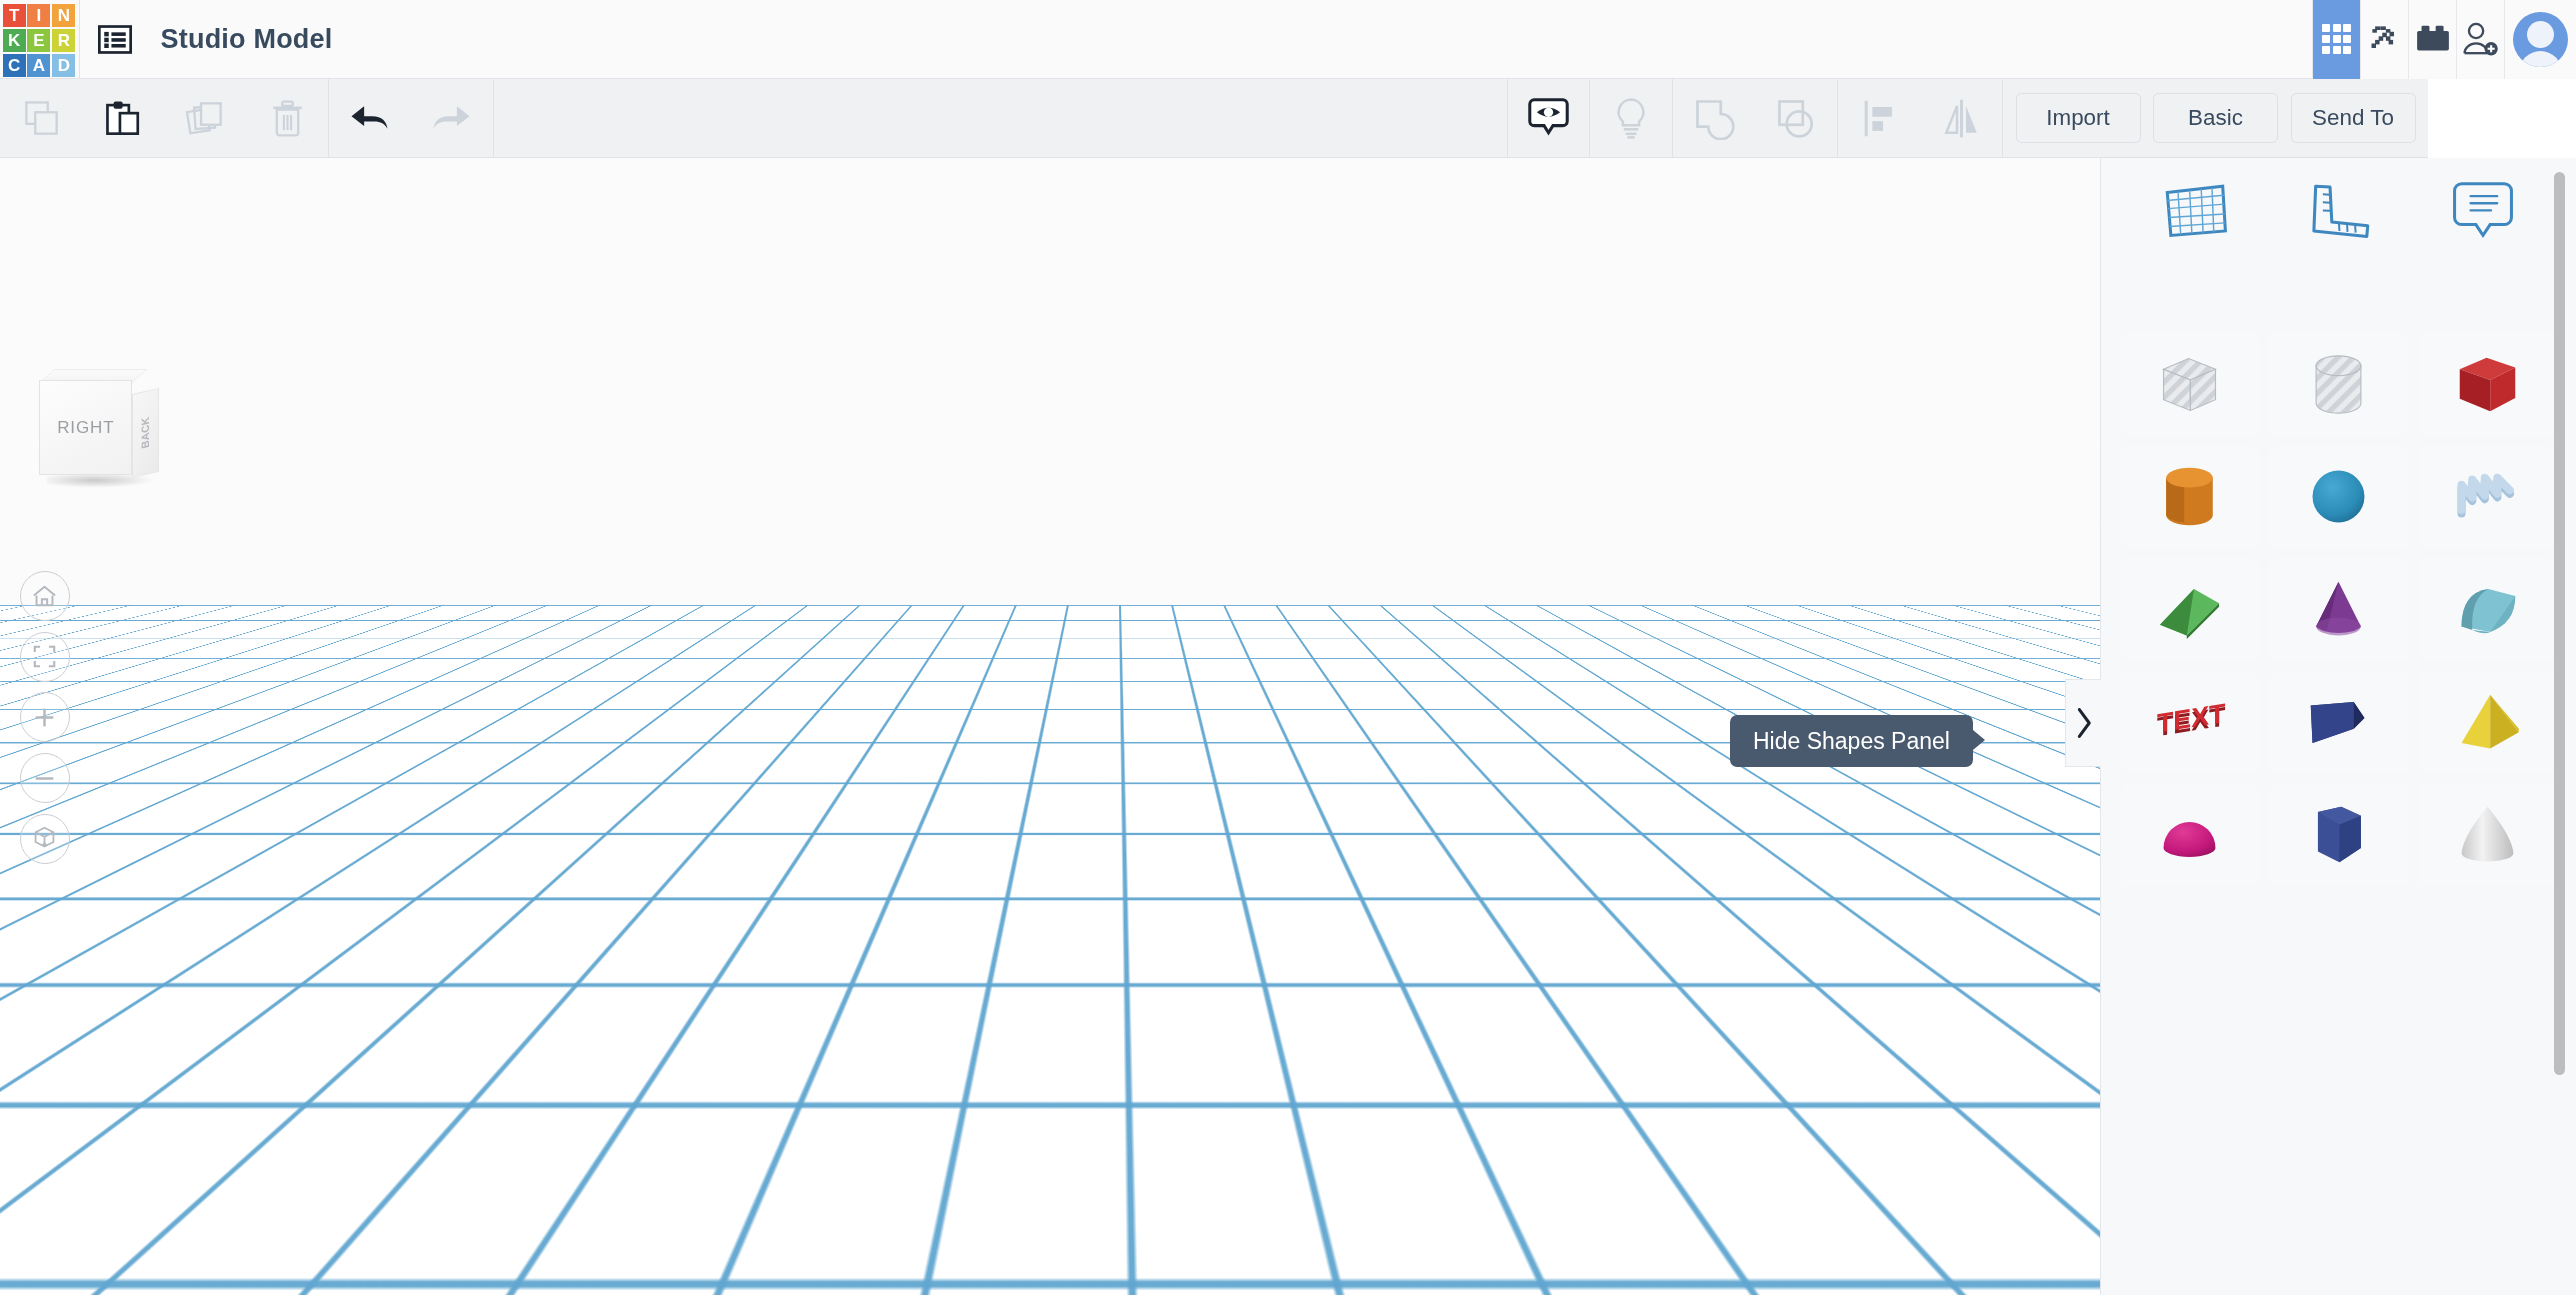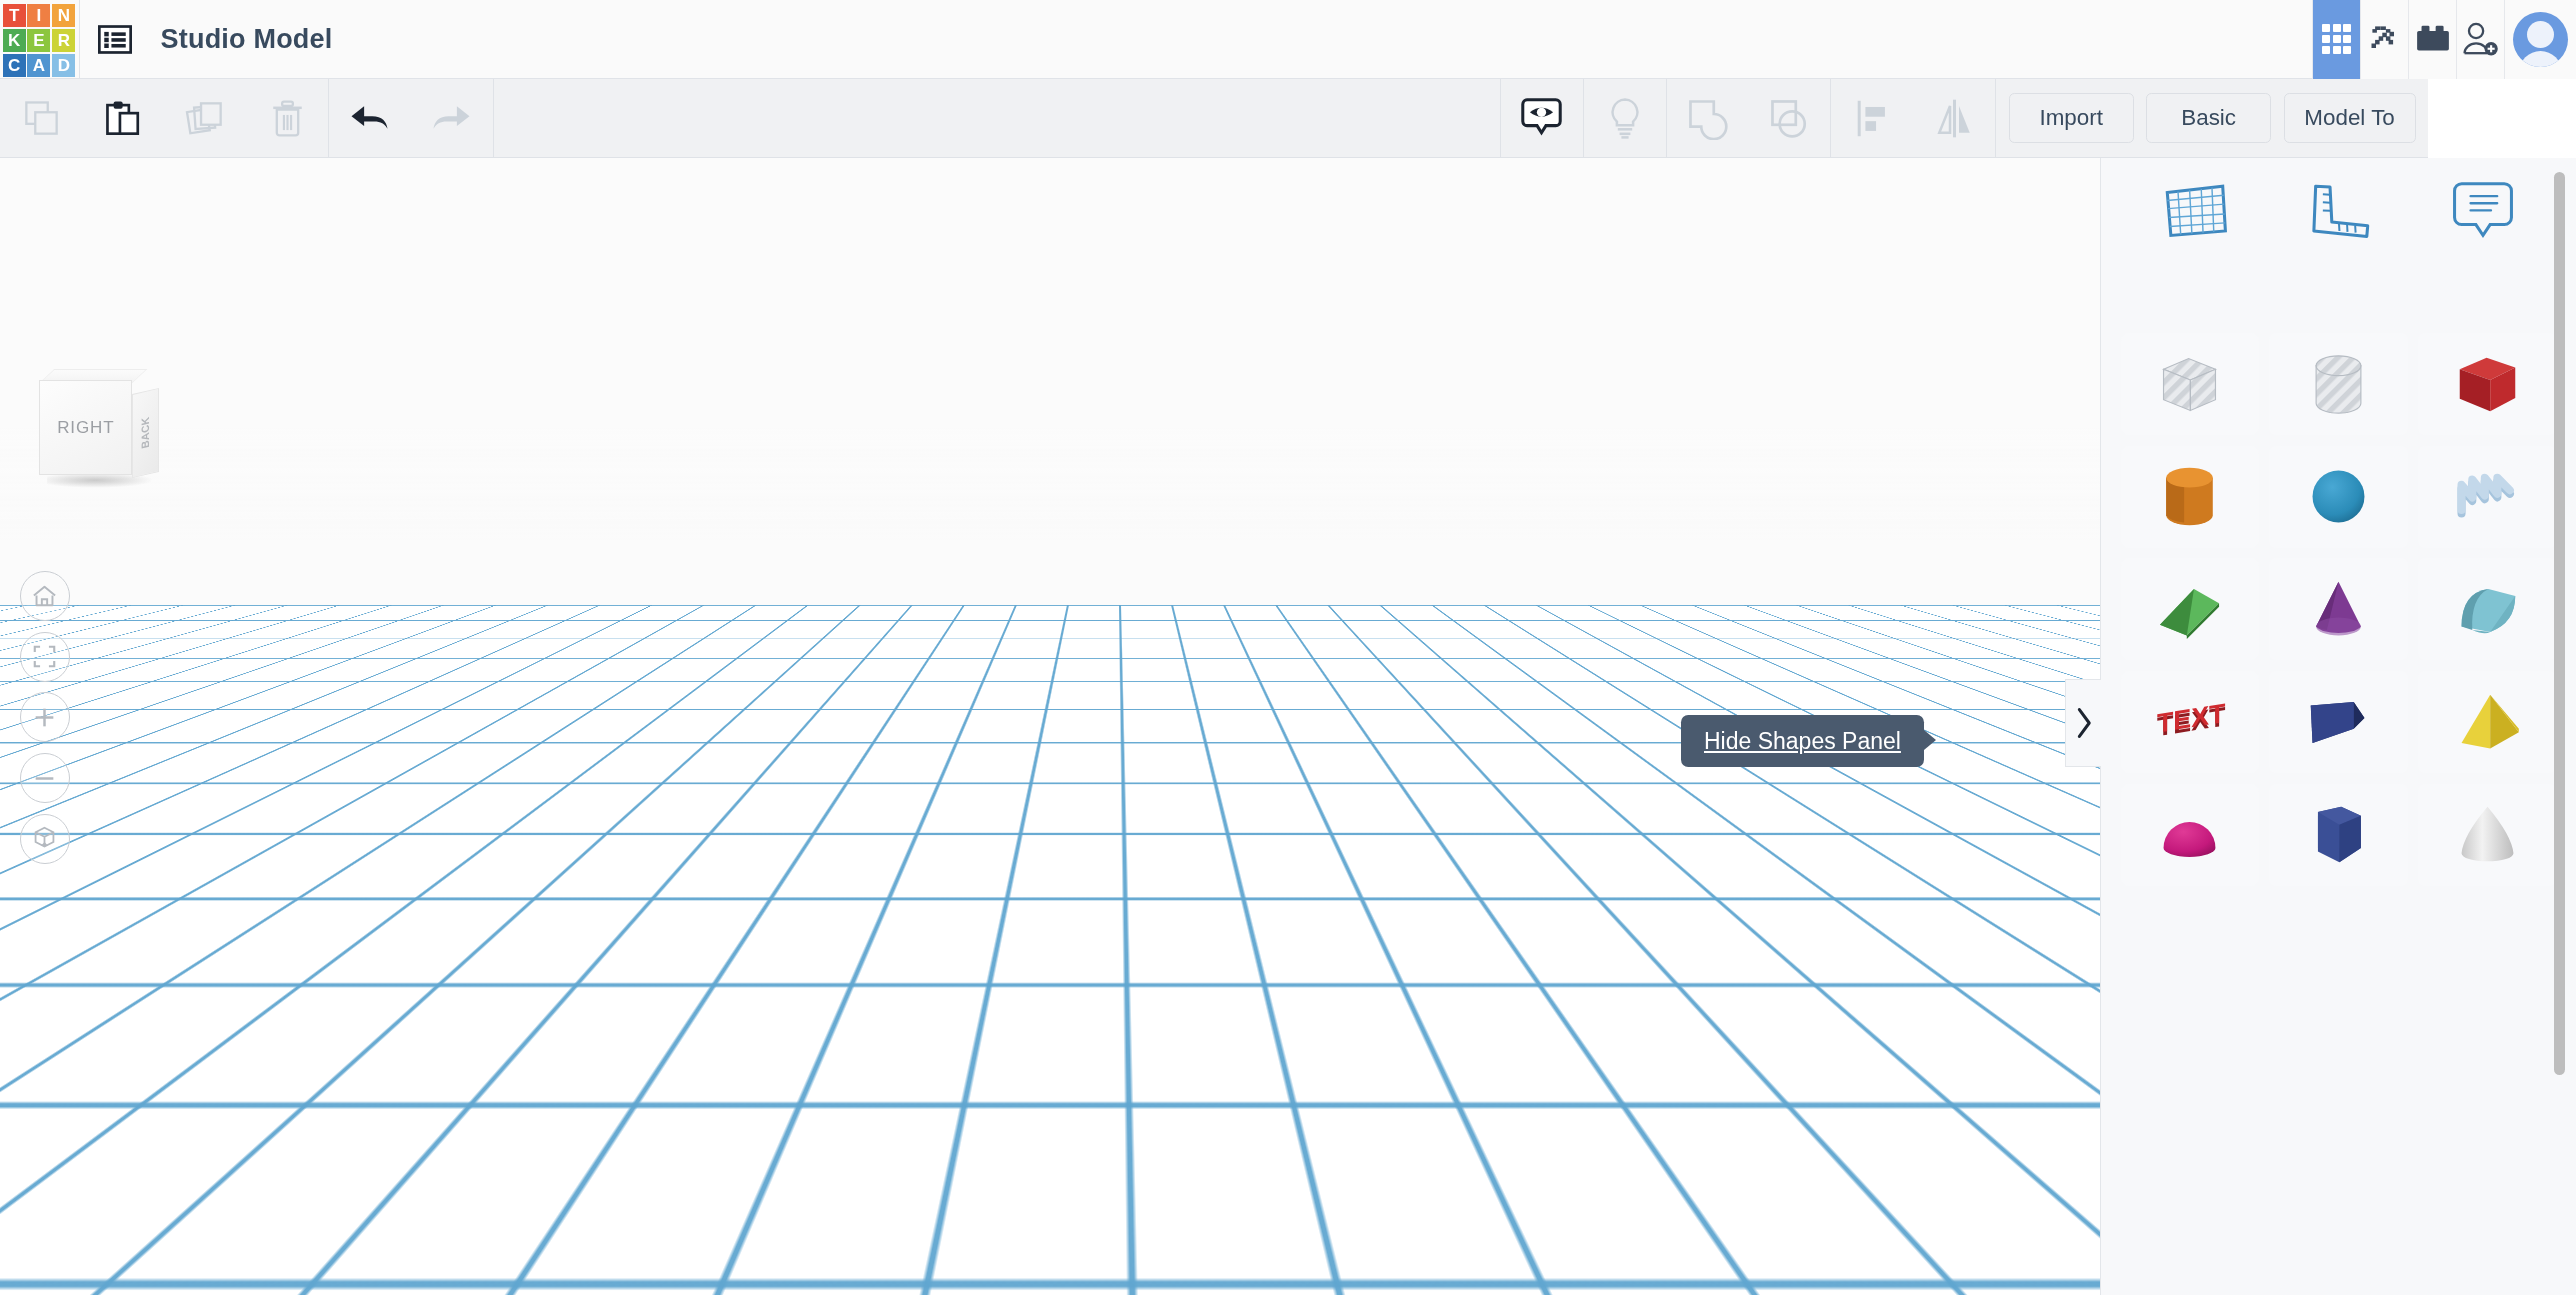--- a/index.html
+++ b/index.html
@@ -155,24 +155,24 @@
   
   .navcol { position: absolute; left: 19.7px; top: 413px; display: flex; flex-direction: column; gap: 10.7px; }
   .nav-btn {
     width: 50px; height: 50px; border-radius: 50%;
     border: 0.9px solid #c9cdd2; background: rgba(255,255,255,.2);
     display: flex; align-items: center; justify-content: center; cursor: pointer;
   }
 
   
   .tooltip {
-    position: absolute; left: 1681px; top: 715px;
+    position: absolute; left: 1730px; top: 715px;
     height: 52px; padding: 0 23px; border-radius: 7.2px;
     background: #4a5a6e; color: #ffffff; font-size: 23px;
-    display: flex; align-items: center; z-index: 40; text-decoration: underline;
+    display: flex; align-items: center; z-index: 40;
   }
   .tooltip::after {
     content: ""; position: absolute; right: -11.6px; top: 15px;
     width: 0; height: 0; border-top: 10.7px solid transparent; border-bottom: 10.7px solid transparent;
     border-left: 12.5px solid #4a5a6e;
   }
 
   
   .panel {
     position: absolute; top: 158px; right: 0; width: 476px; height: 1137px;
@@ -414,21 +414,21 @@
           <path d="M29 10 L29 40 L41 40 Z" fill="#ccd3da"></path>
         </svg>
       </div>
     </div>
 
     <div class="vsep"></div>
 
     <div class="tool-grp" style="padding-left:12.5px;">
       <div class="txt-btn">Import</div>
       <div class="txt-btn">Basic</div>
-      <div class="txt-btn">Model To</div>
+      <div class="txt-btn">Send To</div>
     </div>
   </div>
 
   <div class="canvas">
     <div class="plate-wrap">
       <div class="plate"></div>
     </div>
     <div class="plate-fade"></div>
 
     <div class="viewcube">

